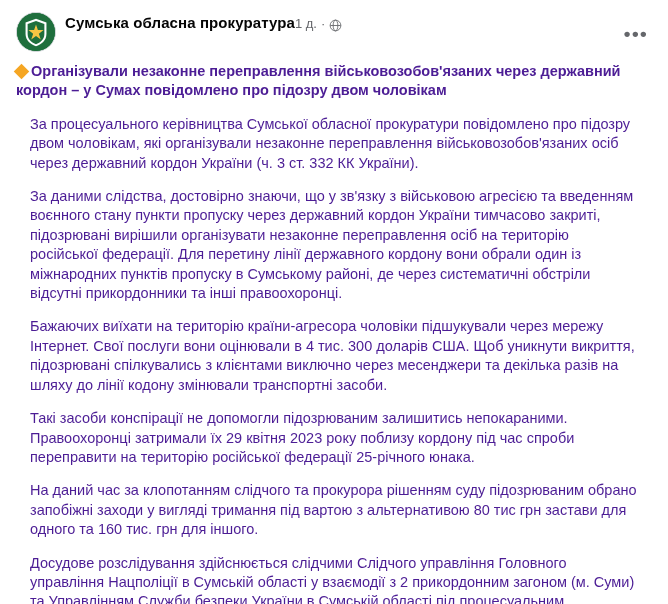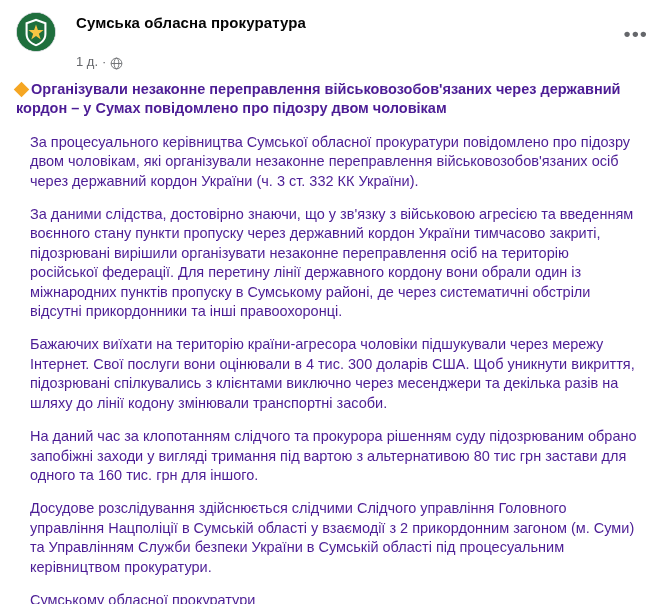--- a/index.html
+++ b/index.html
@@ -34,26 +34,25 @@
     flex: 0 0 40px;
     display: flex;
     align-items: center;
     justify-content: center;
     overflow: hidden;
     border: 1px solid #d8dbdf;
     box-sizing: border-box;
   }
   .avatar svg { display:block; }
   .header-text {
-    margin-left: 20px;
+    margin-left: 9px;
     display: flex;
-    flex-direction: column;
+    flex-direction: row;
     justify-content: center;
     padding-top: 1px;
-    gap: 20px;
   }
   .page-name {
     font-size: 15px;
     font-weight: bold;
     color: #050505;
     line-height: 19px;
     letter-spacing: 0.1px;
   }
   .meta-row {
     display: flex;
@@ -152,18 +151,19 @@
     <div class="more-btn">•••</div>
   </div>
 
   <div class="post-body">
     <div class="headline">
       <span class="diamond"></span><span>Організували незаконне переправлення військовозобов'язаних через державний кордон – у Сумах повідомлено про підозру двом чоловікам</span>
     </div>
     <p class="para">За процесуального керівництва Сумської обласної прокуратури повідомлено про підозру двом чоловікам, які організували незаконне переправлення військовозобов'язаних осіб через державний кордон України (ч. 3 ст. 332 КК України).</p>
     <p class="para">За даними слідства, достовірно знаючи, що у зв'язку з військовою агресією та введенням воєнного стану пункти пропуску через державний кордон України тимчасово закриті, підозрювані вирішили організувати незаконне переправлення осіб на територію російської федерації. Для перетину лінії державного кордону вони обрали один із міжнародних пунктів пропуску в Сумському районі, де через систематичні обстріли відсутні прикордонники та інші правоохоронці.</p>
     <p class="para">Бажаючих виїхати на територію країни-агресора чоловіки підшукували через мережу Інтернет. Свої послуги вони оцінювали в 4 тис. 300 доларів США. Щоб уникнути викриття, підозрювані спілкувались з клієнтами виключно через месенджери та декілька разів на шляху до лінії кодону змінювали транспортні засоби.</p>
+    <p class="para">Такі засоби конспірації не допомогли підозрюваним залишитись непокараними. Правоохоронці затримали їх 29 квітня 2023 року поблизу кордону під час спроби переправити на територію російської федерації 25-річного юнака.</p>
     <p class="para">На даний час за клопотанням слідчого та прокурора рішенням суду підозрюваним обрано запобіжні заходи у вигляді тримання під вартою з альтернативою 80 тис грн застави для одного та 160 тис. грн для іншого.</p>
     <p class="para">Досудове розслідування здійснюється слідчими Слідчого управління Головного управління Нацполіції в Сумській області у взаємодії з 2 прикордонним загоном (м. Суми) та Управлінням Служби безпеки України в Сумській області під процесуальним керівництвом прокуратури.</p>
     <p class="para signature">Сумському обласної прокуратури</p>
   </div>
 
 </div>
 
 </body></html>

